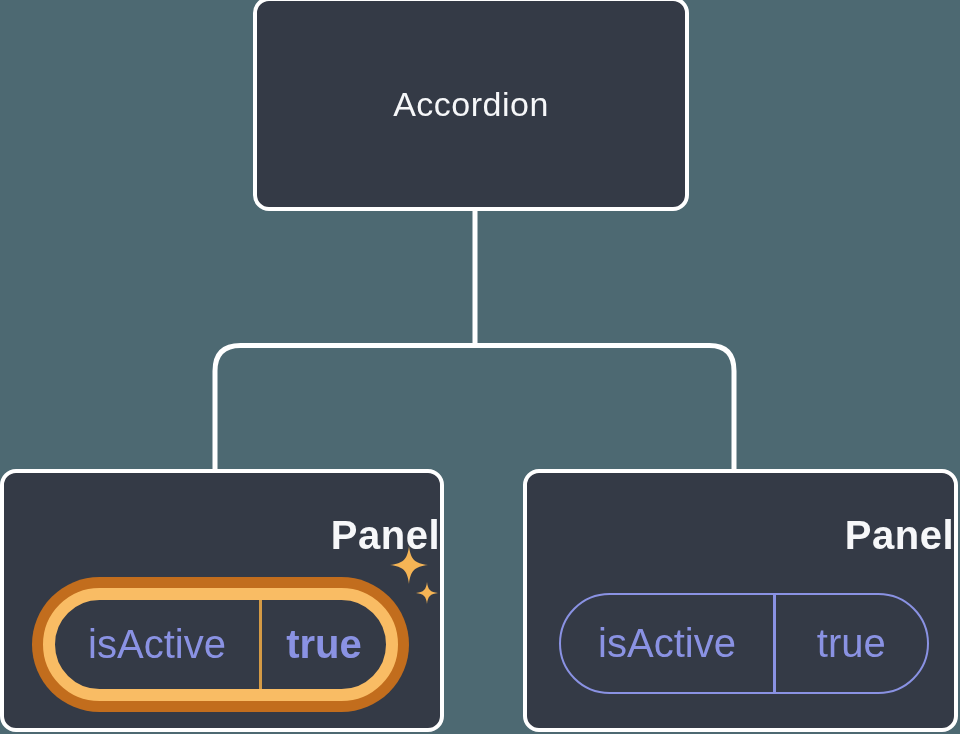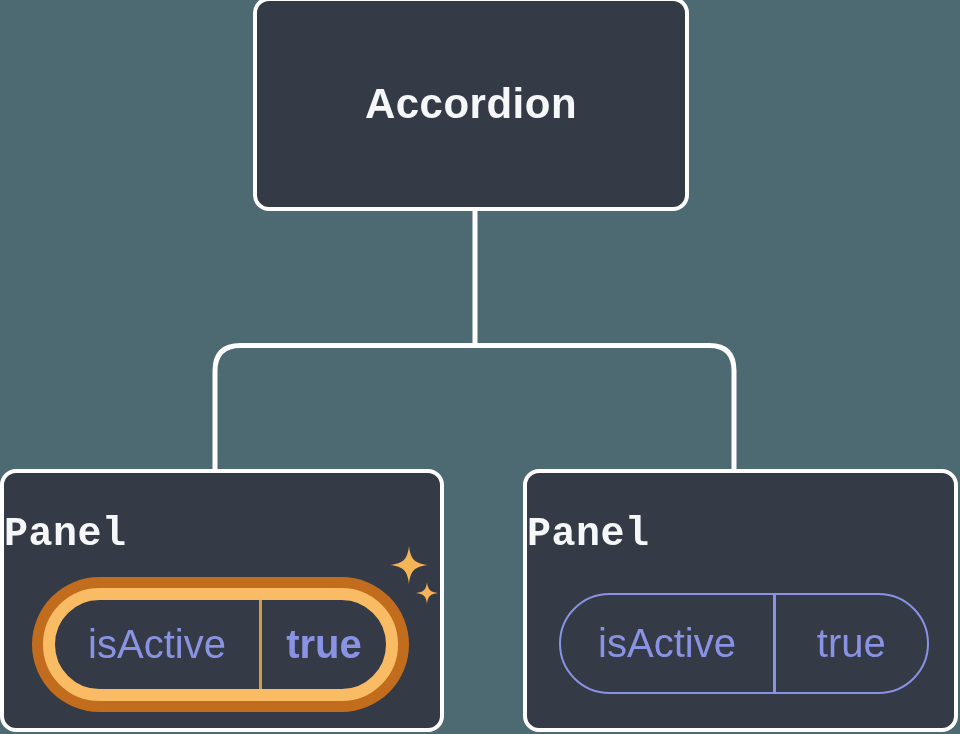--- a/index.html
+++ b/index.html
@@ -28,27 +28,27 @@
     position:absolute;
     background:var(--node-fill);
     border:4px solid var(--node-border);
     border-radius:16px;
   }
   .node-root{
     left:253px;top:-3px;width:436px;height:214px;
     display:flex;align-items:center;justify-content:center;
   }
   .root-label{
-    color:var(--title-text);font-size:42px;font-weight:700;letter-spacing:0.5px;
+    color:var(--title-text);font-size:34px;font-weight:400;letter-spacing:0.5px;
   }
   .node-panel-left{left:0px;top:469px;width:444px;height:263px;}
   .node-panel-right{left:523px;top:469px;width:435px;height:263px;}
   .panel-title{
-    position:absolute;top:42px;left:0;right:0;text-align:left;
-    color:var(--title-text);font-size:40px;font-weight:600;line-height:40px;letter-spacing:0.5px;font-family:Liberation Mono, monospace;
+    position:absolute;top:42px;left:0;right:0;text-align:right;
+    color:var(--title-text);font-size:40px;font-weight:600;line-height:40px;letter-spacing:0.5px;
   }
   .pill{
     position:absolute;border-radius:999px;display:flex;align-items:stretch;overflow:hidden;
   }
   .pill-highlighted{
     left:39px;top:115px;width:355px;height:113px;
     background:var(--node-fill);
     border:12px solid var(--highlight-ring-inner);
     box-shadow:0 0 0 11px var(--highlight-ring-outer);
   }

